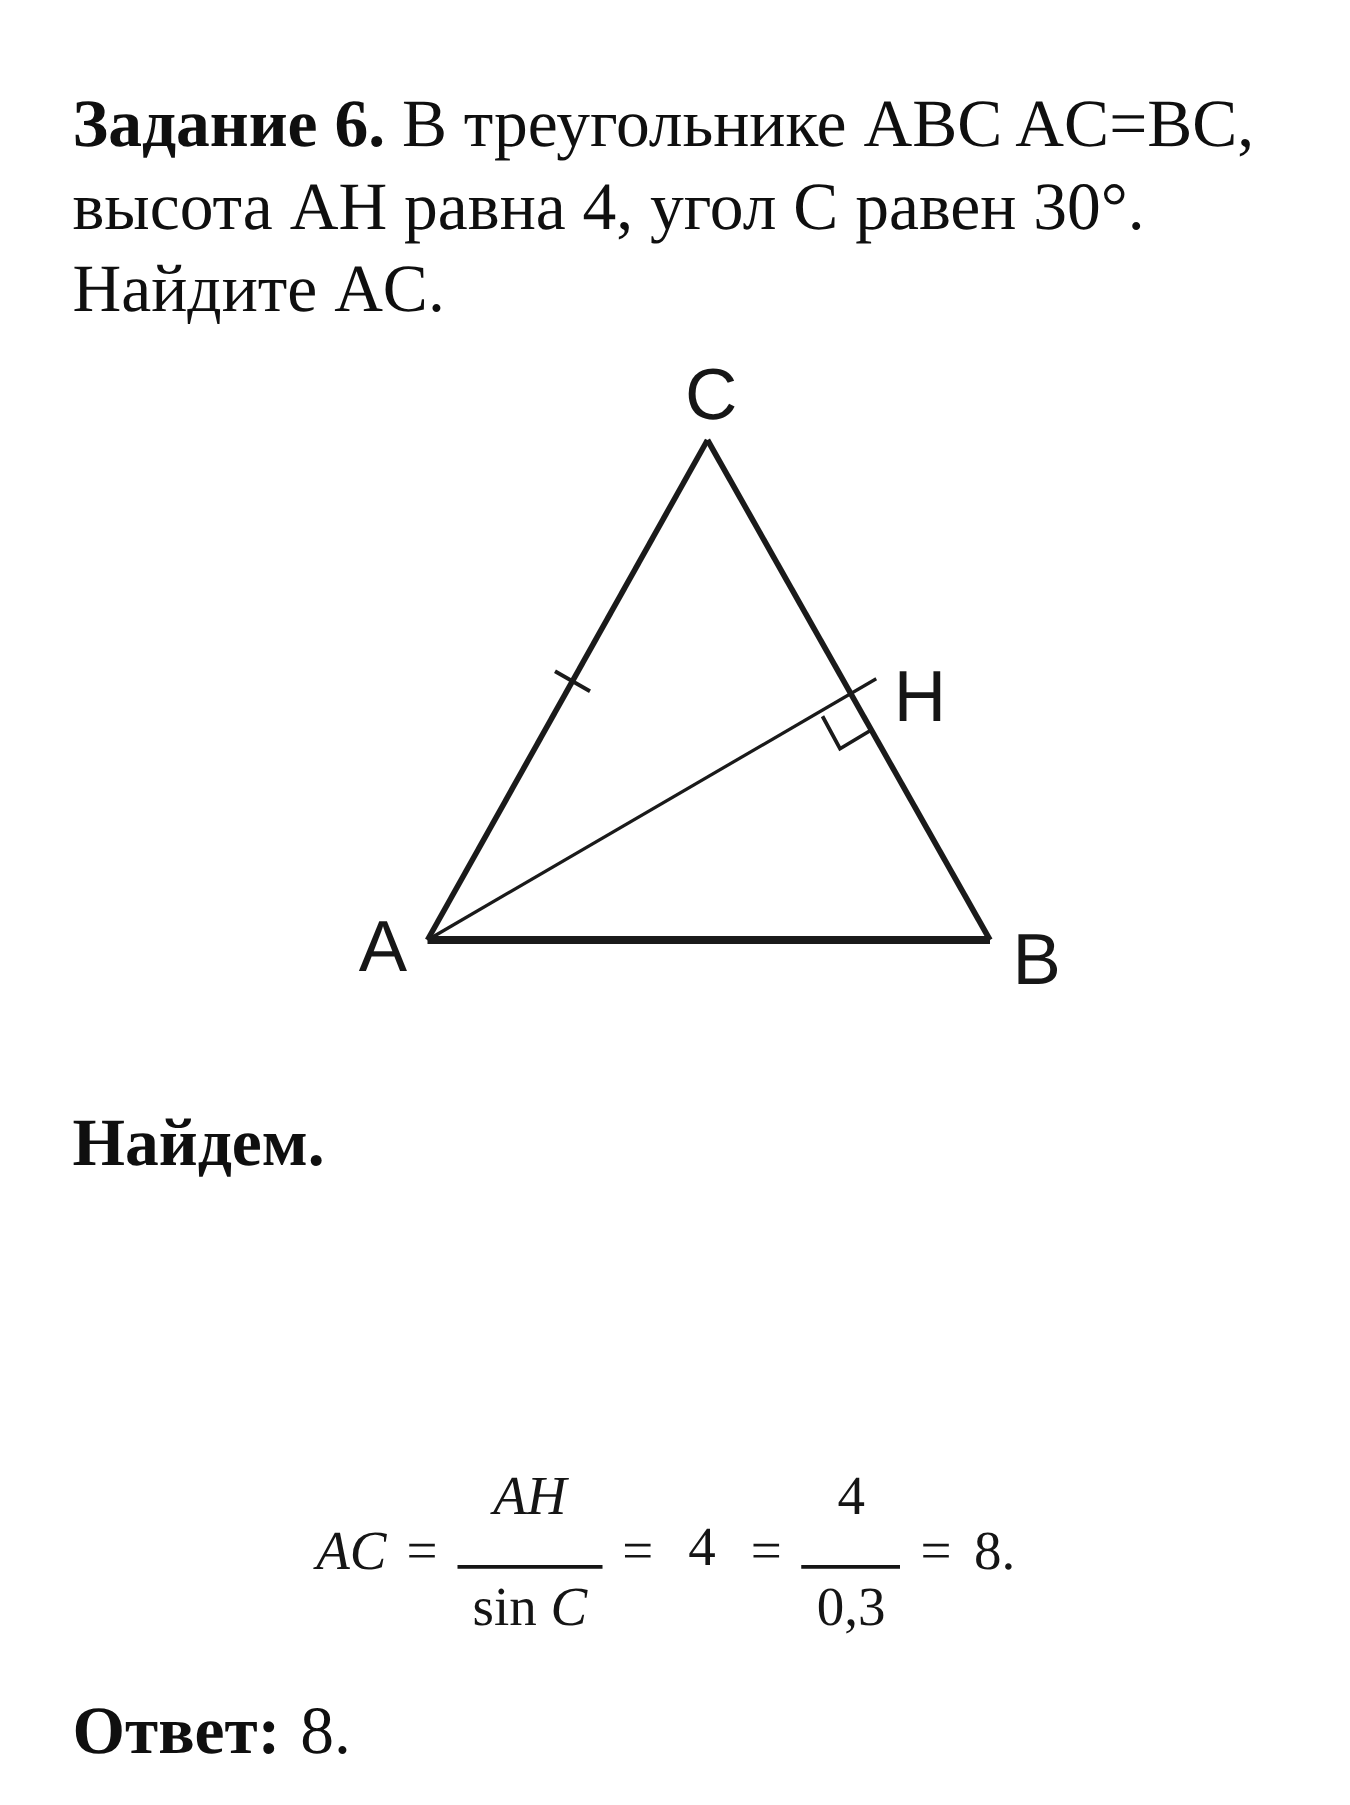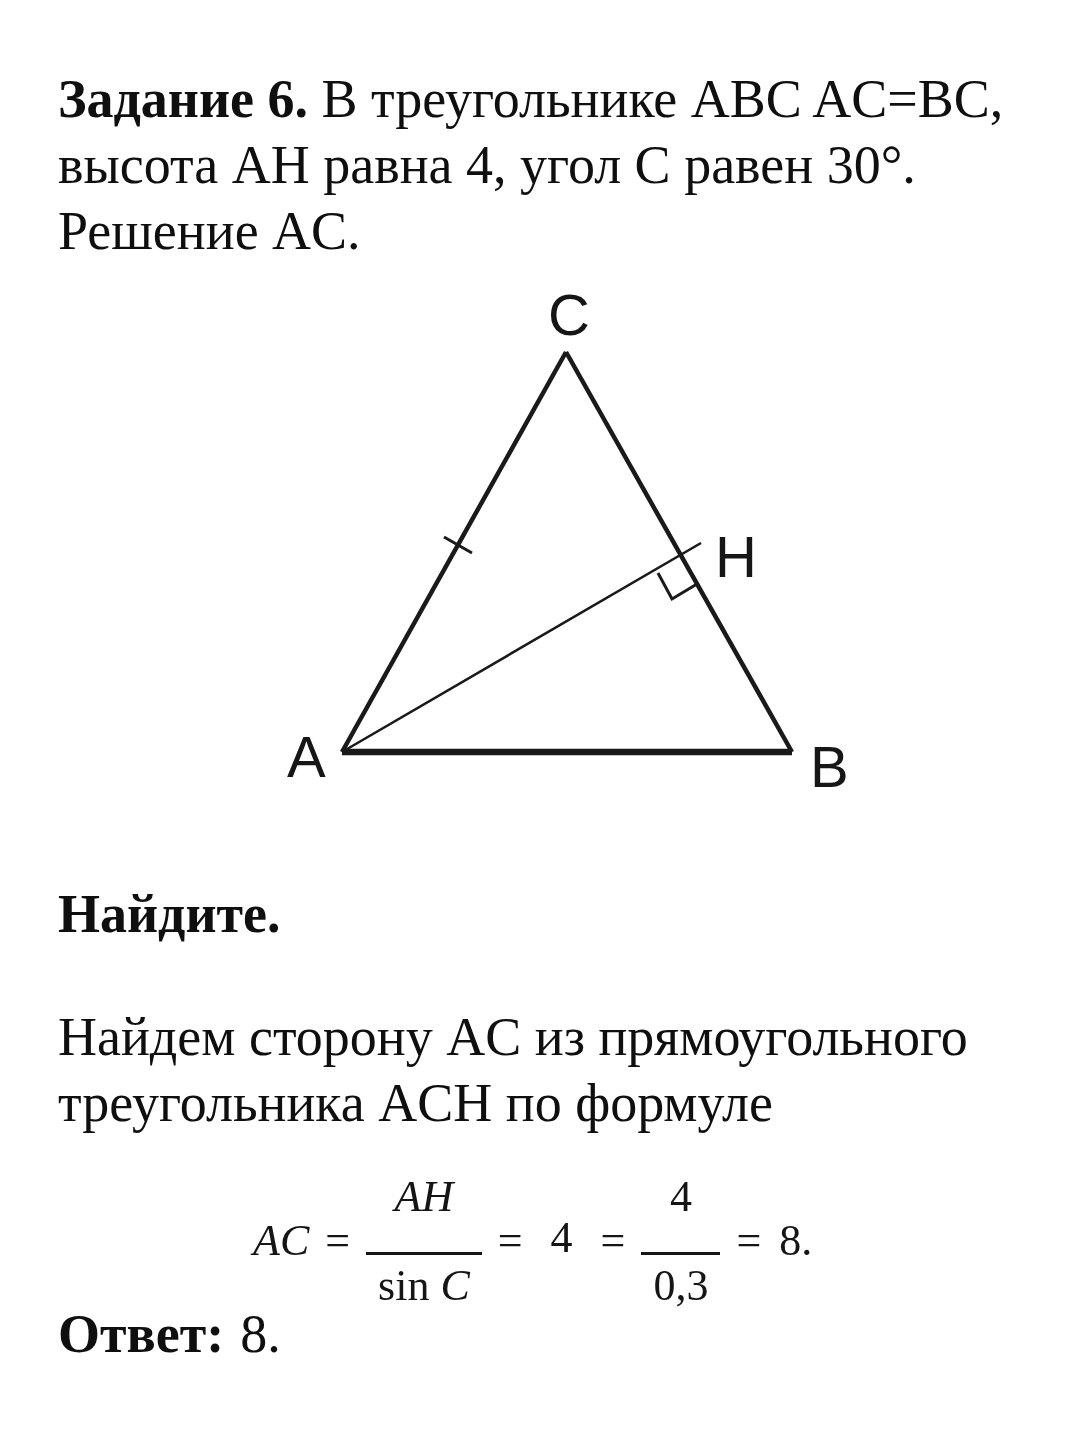--- a/index.html
+++ b/index.html
@@ -9,21 +9,21 @@
     font-family: "Liberation Serif", serif;
     color: #0f0f0f;
     overflow: hidden;
   }
   .page { position: relative; width: 1080px; height: 1444px; }
 
   .para { position: absolute; left: 58px; font-size: 54px; line-height: 66px; white-space: nowrap; }
   .problem  { top: 34px; margin-top: 32px; }
   .heading  { top: 881px; font-weight: bold; }
   .solution { top: 1004px; }
-  .answer   { top: 1301px; }
+  .answer   { top: 1351px; }
   .answer .lbl { font-weight: bold; }
   .answer .val { margin-left: 16px; }
 
   .diagram { position: absolute; left: 0; top: 270px; }
   .diagram line, .diagram polyline { stroke: #1a1a1a; fill: none; }
   .diagram text {
     font-family: "Liberation Sans", sans-serif;
     font-size: 58px; fill: #161616;
   }
 
@@ -42,42 +42,38 @@
   .formula .result { margin-left: 2px; }
 </style>
 </head>
 <body>
 
 <div class="page">
 
   <div class="para problem">
     <div><b>Задание 6.</b><span> В треугольнике ABC AC=BC,</span></div>
     <div>высота AH равна 4, угол C равен 30°.</div>
-    <div>Решение AC.</div>
+    <div>Найдите AC.</div>
   </div>
 
   <svg class="diagram" width="1080" height="530" viewBox="0 270 1080 530">
     <line x1="342" y1="752" x2="566" y2="352" stroke-width="4.5"></line>
     <line x1="566" y1="352" x2="792" y2="752" stroke-width="4.5"></line>
     <line x1="342" y1="752" x2="792" y2="752" stroke-width="6.5"></line>
     <line x1="342" y1="752" x2="701" y2="543" stroke-width="2.6"></line>
     <line x1="444" y1="537" x2="472" y2="553" stroke-width="3"></line>
     <polyline points="658,573 672,599 697,584" stroke-width="3"></polyline>
     <text x="548" y="335">C</text>
     <text x="287" y="777">A</text>
     <text x="810" y="787">B</text>
     <text x="715" y="577">H</text>
   </svg>
 
-  <div class="para heading">Найдите.</div>
+  <div class="para heading">Найдем.</div>
 
-  <div class="para solution">
-    <div>Найдем сторону AC из прямоугольного</div>
-    <div>треугольника ACH по формуле</div>
-  </div>
 
   <div class="formula">
     <span class="it">AC</span>
     <span class="eq">=</span>
     <span class="frac">
       <span class="num it">AH</span>
       <span class="den"><span class="fn">sin</span><span class="it">C</span></span>
     </span>
     <span class="eq">=</span>
     <span class="frac">

